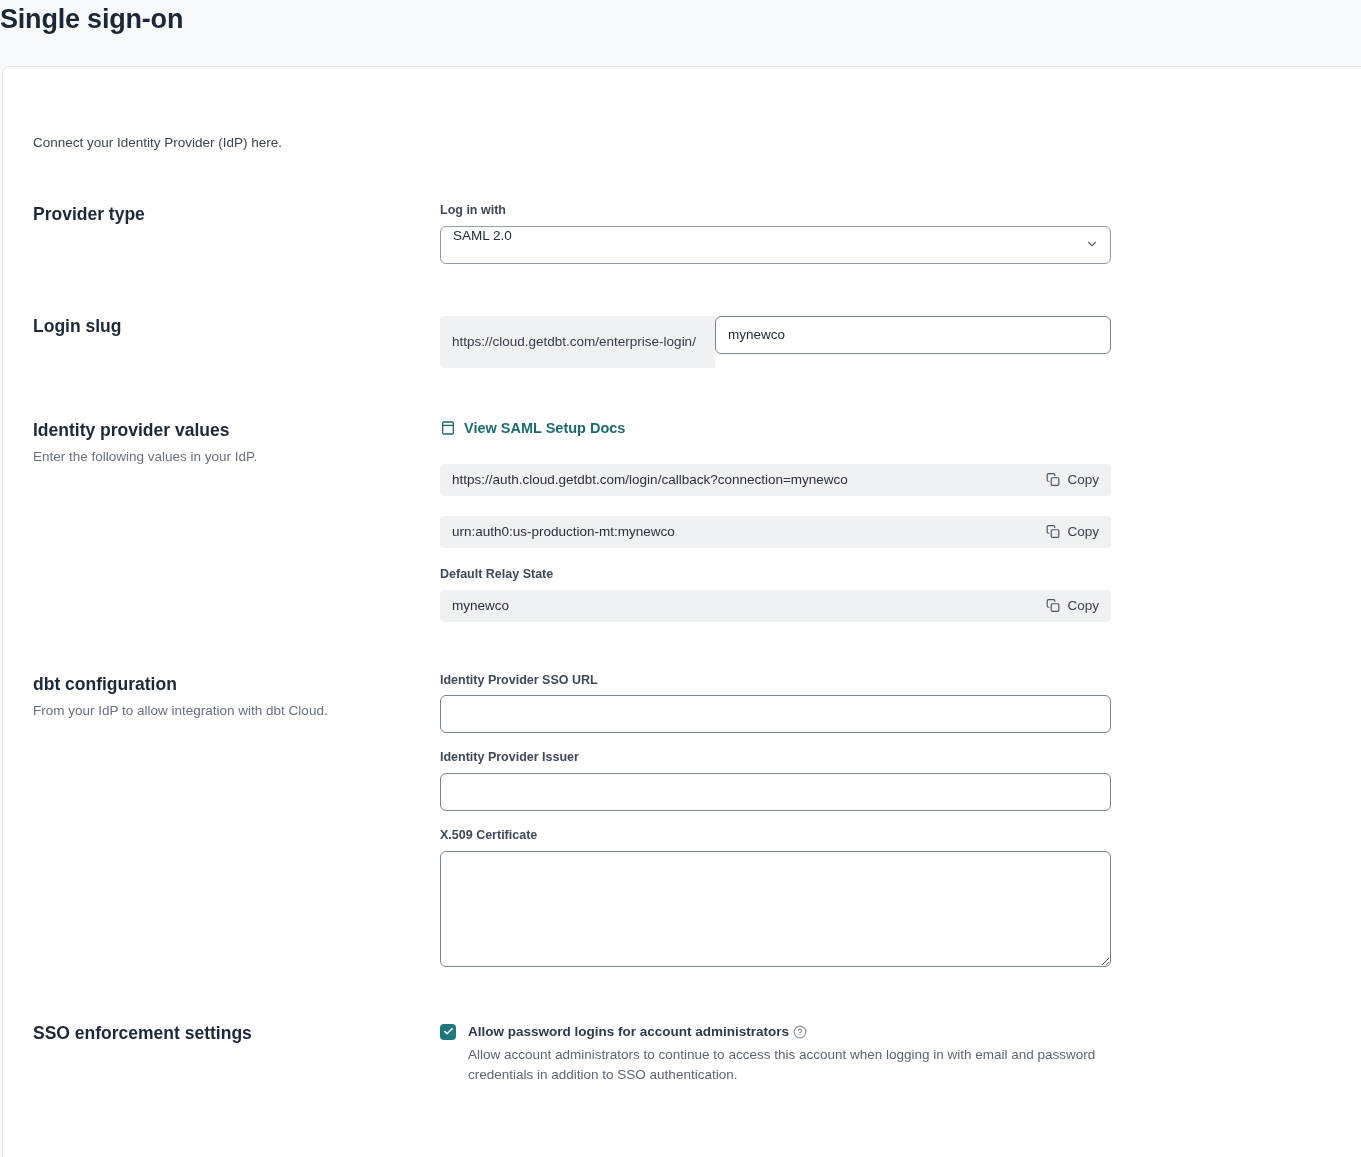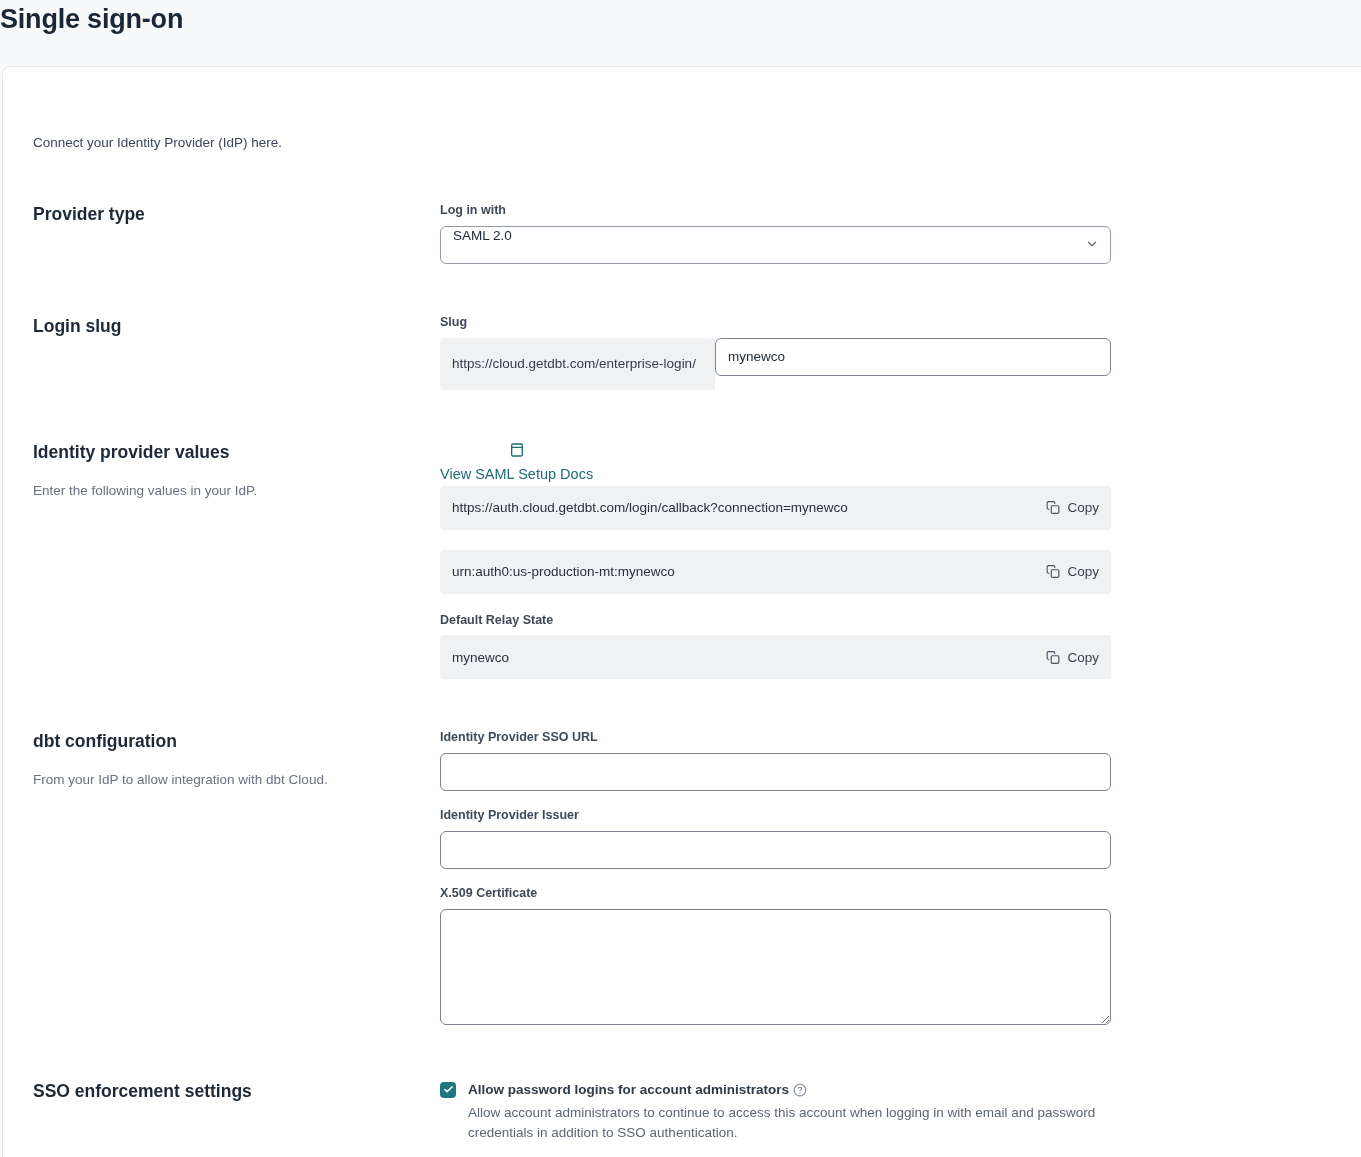--- a/index.html
+++ b/index.html
@@ -43,21 +43,21 @@
   }
   .section-left { width: 407px; flex: 0 0 407px; }
   .section-right { width: 671px; flex: 0 0 671px; }
   .section-heading {
     font-size: 17.5px;
     font-weight: 700;
     color: #1c2938;
     line-height: 1.2;
   }
   .section-subheading {
-    margin-top: 20px;
+    margin-top: 8px;
     font-size: 13.5px;
     color: #69717e;
   }
   .field-label {
     display: block;
     font-size: 12.5px;
     font-weight: 700;
     color: #3f4a59;
     margin-bottom: 8px;
     line-height: 1.1;
@@ -108,32 +108,31 @@
     padding: 0 12px;
     background: #ffffff;
   }
   
   .docs-link {
     display: inline-flex;
     align-items: center;
     gap: 8px;
     color: #1e6a73;
     font-size: 14.5px;
-    font-weight: 400;
+    font-weight: 700;
     text-decoration: none;
-    margin-bottom: 4px;
+    margin-bottom: 28px;
     cursor: pointer;
-    flex-direction: column;
   }
   .docs-link svg { display: block; }
   
   .value-group { margin-bottom: 20px; }
   .value-group:last-child { margin-bottom: 0; }
   .value-box {
-    height: 44px;
+    height: 32px;
     background: #f0f1f3;
     border-radius: 4px;
     display: flex;
     align-items: center;
     justify-content: space-between;
     padding: 0 12px;
   }
   .value-text {
     font-size: 13.5px;
     color: #29313e;
@@ -242,21 +241,20 @@
         </span>
       </div>
     </div>
   </div>
 
   <div class="section">
     <div class="section-left">
       <h2 class="section-heading">Login slug</h2>
     </div>
     <div class="section-right">
-      <label class="field-label">Slug</label>
       <div class="slug-row">
         <div class="slug-prefix">https://cloud.getdbt.com/enterprise-login/</div>
         <input class="slug-input" type="text" value="mynewco" style="">
       </div>
     </div>
   </div>
 
   <div class="section">
     <div class="section-left">
       <h2 class="section-heading">Identity provider values</h2>

